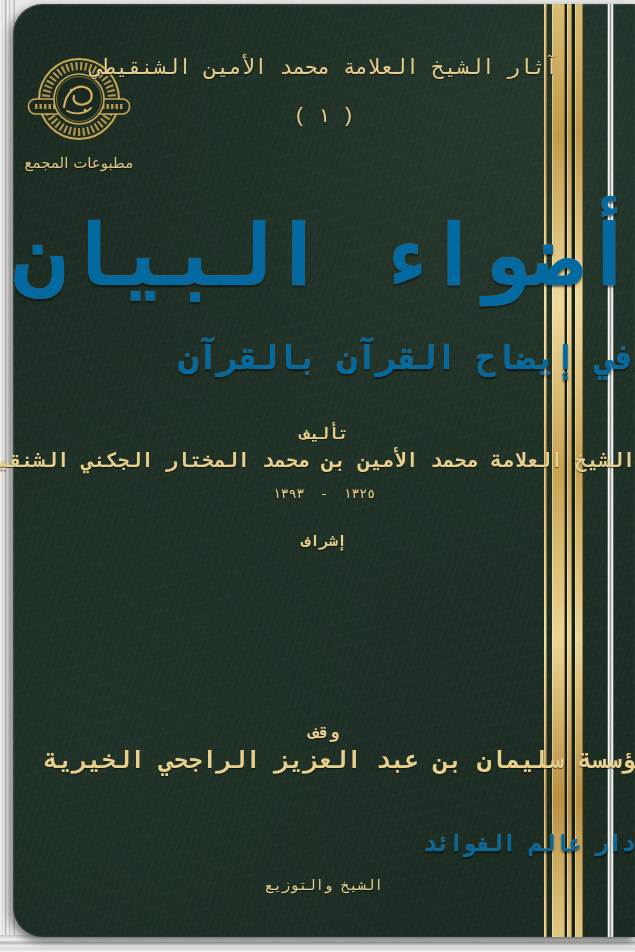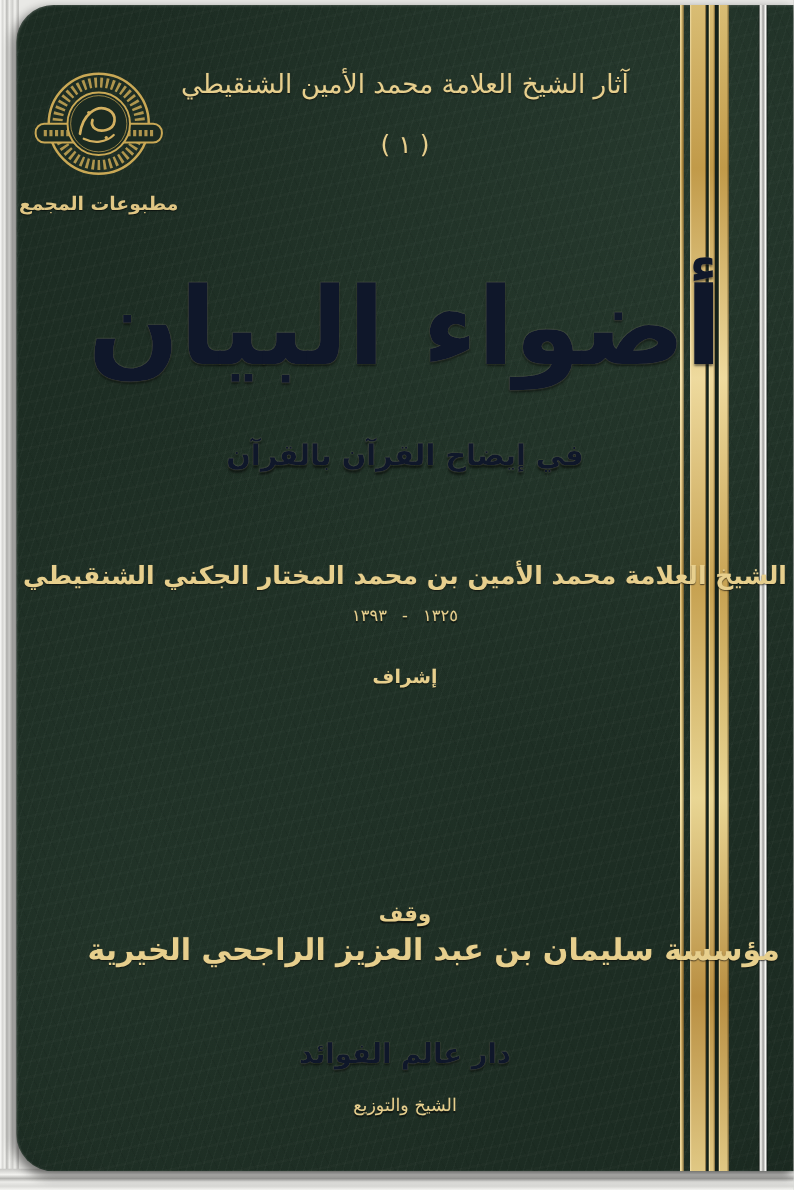--- a/index.html
+++ b/index.html
@@ -67,45 +67,46 @@
   
   .edge-gap {
     position: absolute; top: 0; bottom: 0; left: 594px; width: 7px;
     background: linear-gradient(90deg,
       rgba(0,0,0,0.45) 0%, #fdfdfa 22%, #9d9d9a 50%, #fdfdfa 78%, rgba(0,0,0,0.45) 100%);
   }
 
   
   .content {
     position: absolute; left: 13px; top: 0; width: 622px; height: 780px;
-    direction: rtl; text-align: center; color: #e3c87f;
+    direction: rtl; text-align: center; color: #e3c87f; font-family: Liberation Mono, monospace;
   }
   .content > div { position: absolute; left: 0; width: 100%; white-space: nowrap; }
   .gold-small {
     color: #e7cf8d;
     text-shadow: 0 1px 1px rgba(0,0,0,0.6), 0 0 1px rgba(255,236,180,0.25);
   }
   .gold-big {
-    color: #0f172a; font-weight: bold;
+    color: #0369a1; font-weight: bold;
     text-shadow: 0 0 1px rgba(255,235,180,0.45), 0 2px 2px rgba(0,0,0,0.55);
+    text-align: right;
   }
 
   .series-title  { top: 55px;  font-size: 21px; }
   .volume-number { top: 103px; font-size: 20px; letter-spacing: 3px; }
 
   .seal { position: absolute; left: 14px; top: 48px; width: 104px; height: 101px; }
   .seal-caption {
     position: absolute; left: 0; top: 150px; width: 132px;
     font-size: 15px; text-align: center; direction: rtl;
-    color: #e0c684; font-weight: bold;
+    color: #e0c684; font-weight: normal;
     text-shadow: 0 1px 1px rgba(0,0,0,0.6);
   }
 
   .book-title    { top: 198px; font-size: 86px; line-height: 1.5; }
-  .book-subtitle { top: 352px; font-size: 23px; font-weight: bold; }
+  .book-subtitle { top: 338px; font-size: 33px; font-weight: bold; }
 
   .author-label  { top: 424px; font-size: 16px; font-weight: bold; }
   .author-name   { top: 448px; font-size: 20px; font-weight: bold; }
   .author-dates  { top: 486px; font-size: 13px; letter-spacing: 2px; word-spacing: 8px; }
 
   .sup-label { top: 532px; font-size: 15px; font-weight: bold; }
   .sup-name  { top: 551px; font-size: 35px; line-height: 1.7; }
 
   .waqf-label { top: 722px; font-size: 17px; font-weight: bold; }
   .waqf-name  { top: 746px; font-size: 24px; font-weight: bold; padding-left: 23px; }
@@ -152,20 +153,21 @@
     <div class="seal-caption">مطبوعات المجمع</div>
   </div>
 
   <div class="content">
     <div class="series-title gold-small">آثار الشيخ العلامة محمد الأمين الشنقيطي</div>
     <div class="volume-number gold-small">( ١ )</div>
 
     <div class="book-title gold-big">أضواء البيان</div>
     <div class="book-subtitle gold-big">في إيضاح القرآن بالقرآن</div>
 
+    <div class="author-label gold-small">تأليف</div>
     <div class="author-name gold-small">الشيخ العلامة محمد الأمين بن محمد المختار الجكني الشنقيطي</div>
     <div class="author-dates gold-small">١٣٢٥ - ١٣٩٣</div>
 
     <div class="sup-label gold-small">إشراف</div>
 
     <div class="waqf-label gold-small">وقف</div>
     <div class="waqf-name gold-small">مؤسسة سليمان بن عبد العزيز الراجحي الخيرية</div>
 
     <div class="pub-name gold-big">دار عالم الفوائد</div>
     <div class="pub-tagline gold-small">الشيخ والتوزيع</div>

